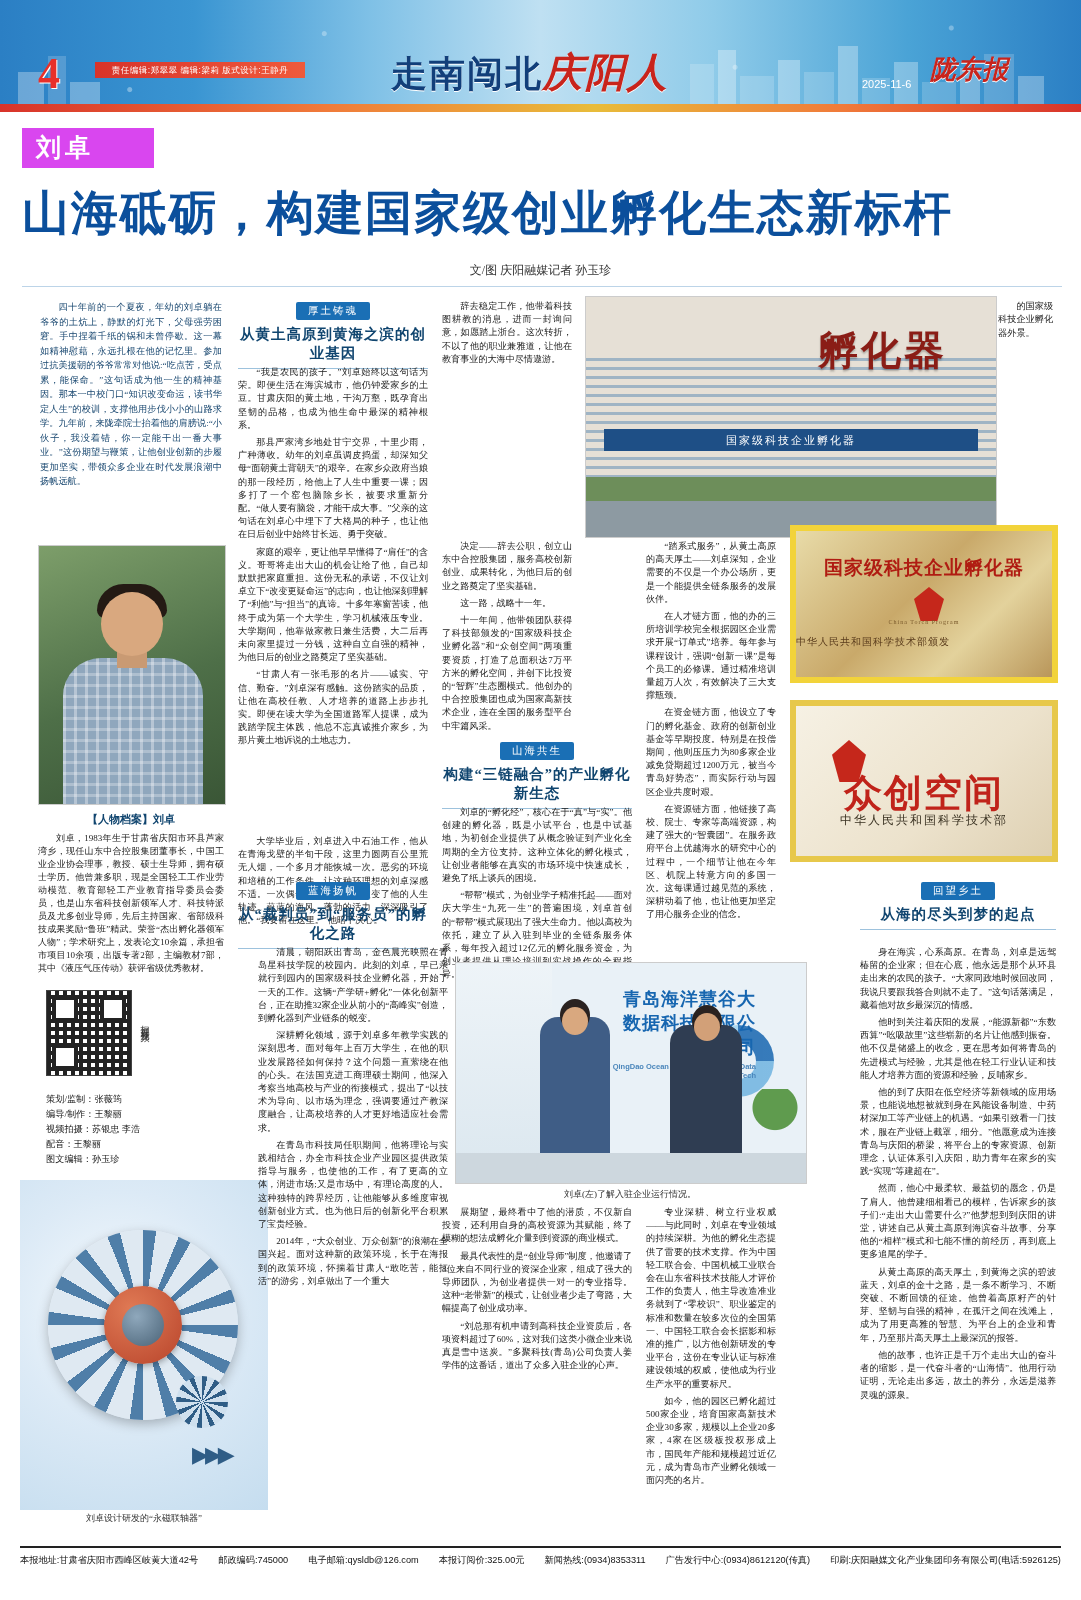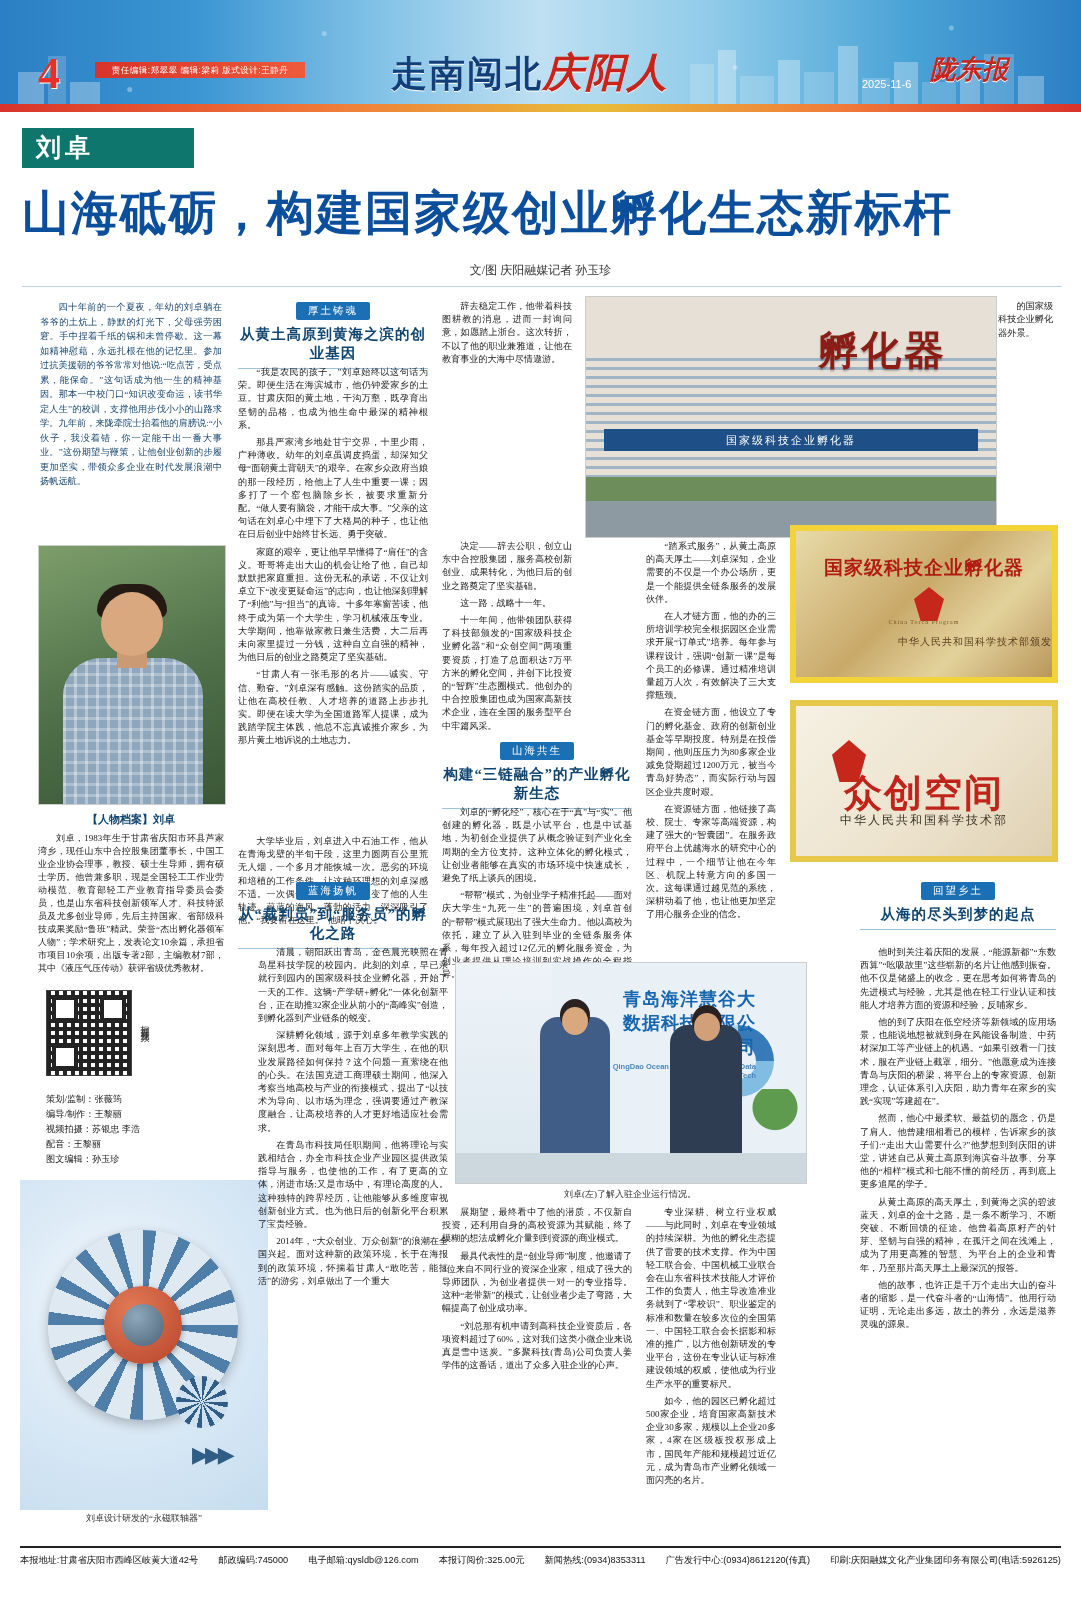--- a/index.html
+++ b/index.html
@@ -56,22 +56,22 @@
     position:absolute;left:930px;top:52px;font-size:26px;font-weight:bold;color:#c8241c;
     font-family:"Liberation Serif",serif;font-style:italic;text-shadow:0 1px 0 #fff;
   }
   .mast-bottom{
     position:absolute;left:0;top:104px;width:1081px;height:8px;
     background:linear-gradient(90deg,#d8332a,#f07a3a 30%,#e8bc3a 55%,#f07a3a 78%,#d8332a);
   }
 
   
   .byline-tag{
-    position:absolute;left:22px;top:128px;width:172px;height:40px;
-    background:#0f766e;
+    position:absolute;left:22px;top:128px;width:132px;height:40px;
+    background:#d946ef;
   }
   .byline-tag span{
     display:block;color:#fff;font-size:25px;font-weight:bold;line-height:40px;
     padding-left:14px;letter-spacing:4px;
   }
   .headline{
     position:absolute;left:22px;top:182px;width:1040px;
     font-size:47px;font-weight:bold;color:#0b4f9c;letter-spacing:2px;
     font-family:"Liberation Serif",serif;
   }
@@ -233,21 +233,21 @@
   }
   .plaque2{
     position:absolute;left:790px;top:700px;width:268px;height:162px;
     background:linear-gradient(135deg,#f6f1e4,#ece2cc 60%,#ded0b2);
     border:6px solid #e7c84b;box-sizing:border-box;
   }
   .pl-title1{position:absolute;left:0;top:24px;width:256px;text-align:center;
     font-size:19px;font-weight:bold;color:#b01c12;letter-spacing:1px;}
   .pl-emb{position:absolute;left:118px;top:56px;width:30px;height:34px;background:#c5271b;
     clip-path:polygon(50% 0,100% 35%,78% 100%,22% 100%,0 35%);}
-  .pl-sub1{position:absolute;left:0;top:104px;width:256px;text-align:right;font-size:10px;color:#5a3c1c;letter-spacing:1px;}
+  .pl-sub1{position:absolute;left:0;top:104px;width:256px;text-align:left;font-size:10px;color:#5a3c1c;letter-spacing:1px;}
   .pl-small{position:absolute;left:0;top:88px;width:256px;text-align:center;font-size:6px;color:#7a5a2c;letter-spacing:1px;}
   .pl-title2{position:absolute;left:0;top:30px;width:256px;text-align:center;
     font-size:38px;font-weight:bold;color:#c0231a;letter-spacing:2px;font-family:"Liberation Serif",serif;margin-top:32px;}
   .pl-emb2{position:absolute;left:36px;top:34px;width:34px;height:42px;background:#c5271b;
     clip-path:polygon(50% 0,100% 35%,78% 100%,22% 100%,0 35%);}
   .pl-sub2{position:absolute;left:0;top:106px;width:256px;text-align:center;font-size:12px;color:#3a3222;letter-spacing:2px;}
 
   .right-note{
     position:absolute;left:998px;top:300px;width:64px;font-size:9.2px;line-height:13.4px;color:#1a1a1a;
   }
@@ -454,20 +454,21 @@
   <p>专业深耕、树立行业权威——与此同时，刘卓在专业领域的持续深耕。为他的孵化生态提供了雷要的技术支撑。作为中国轻工联合会、中国机械工业联合会在山东省科技术技能人才评价工作的负责人，他主导改造准业务就到了“零校识”、职业鉴定的标准和数量在较多次位的全国第一、中国轻工联合会长据影和标准的推广，以方他创新研发的专业平台，这份在专业认证与标准建设领域的权威，使他成为行业生产水平的重要标尺。</p>
   <p>如今，他的园区已孵化超过500家企业，培育国家高新技术企业30多家，规模以上企业20多家，4家在区级板投权形成上市，国民年产能和规模超过近亿元，成为青岛市产业孵化领域一面闪亮的名片。</p>
 </div>
 
 <div class="sec-head" style="left:860px;top:880px;width:196px;">
   <span class="tag">回望乡土</span>
   <span class="t">从海的尽头到梦的起点</span>
   <span class="line"></span>
 </div>
 <div class="col" style="left:860px;top:946px;width:196px;height:580px;">
+  <p>身在海滨，心系高原。在青岛，刘卓是远驾椿留的企业家；但在心底，他永远是那个从环县走出来的农民的孩子。“大家同政地时候回改同，我说只要跟我答合则就不走了。”这句话落满足，藏着他对故乡最深沉的情感。</p>
   <p>他时到关注着庆阳的发展，“能源新都”“东数西算”“吆吸故里”这些崭新的名片让他感到振奋。他不仅是储盛上的收念，更在思考如何将青岛的先进模式与经验，尤其是他在轻工行业认证和技能人才培养方面的资源和经验，反哺家乡。</p>
   <p>他的到了庆阳在低空经济等新领域的应用场景，也能说地想被就到身在风能设备制造、中药材深加工等产业链上的机遇。“如果引致看一门技术，服在产业链上截罩，细分。”他愿意成为连接青岛与庆阳的桥梁，将平台上的专家资源、创新理念，认证体系引入庆阳，助力青年在家乡的实践“实现”等建超在”。</p>
   <p>然而，他心中最柔软、最益切的愿念，仍是了肩人。他曾建细相看己的模样，告诉家乡的孩子们:“走出大山需要什么?”他梦想到到庆阳的讲堂，讲述自己从黄土高原到海滨奋斗故事、分享他的“相样”模式和七能不懂的前经历，再到底上更多追尾的学子。</p>
   <p>从黄土高原的高天厚土，到黄海之滨的碧波蓝天，刘卓的金十之路，是一条不断学习、不断突破、不断回馈的征途。他曾着高原籽产的针芽、坚韧与自强的精神，在孤汗之间在浅滩上，成为了用更高雅的智慧、为平台上的企业和青年，乃至那片高天厚土上最深沉的报答。</p>
   <p>他的故事，也许正是千万个走出大山的奋斗者的缩影，是一代奋斗者的“山海情”。他用行动证明，无论走出多远，故土的养分，永远是滋养灵魂的源泉。</p>
 </div>
 
 <div class="footer-rule"></div>
 <div class="footer">
   <span>本报地址:甘肃省庆阳市西峰区岐黄大道42号</span>

